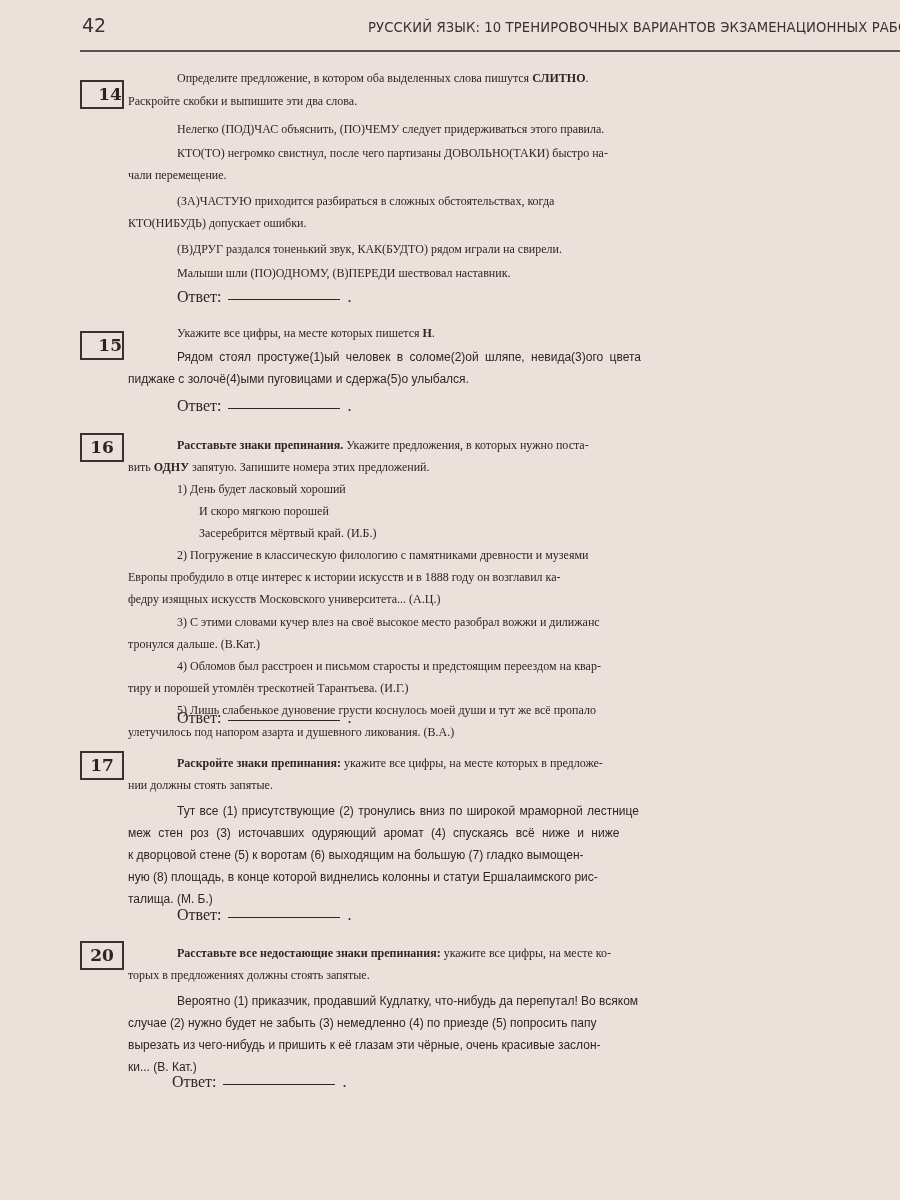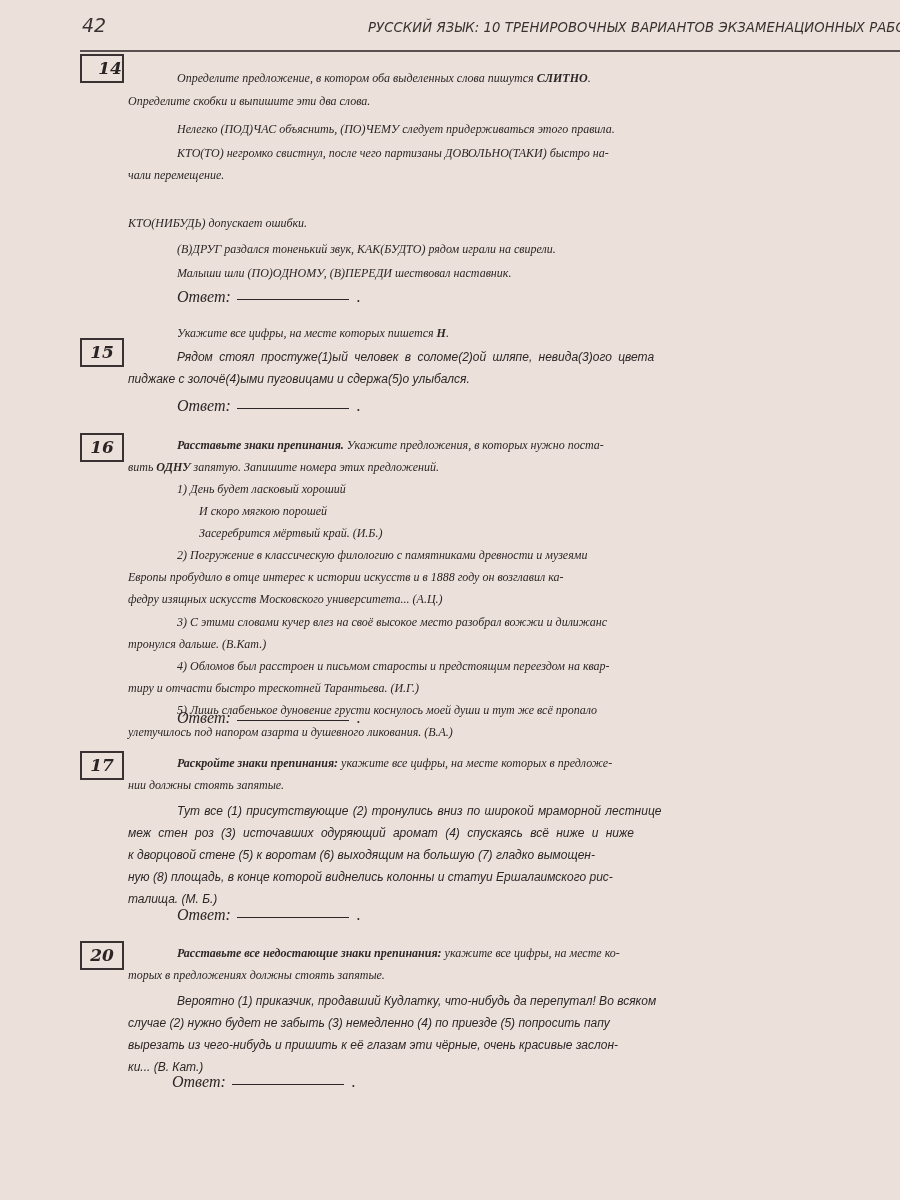--- a/index.html
+++ b/index.html
@@ -3,21 +3,21 @@
 <meta charset="utf-8">
 <style>
   html, body { margin:0; padding:0; }
   body {
     width:900px; height:1200px; overflow:hidden;
     background:#ebe0da;
     font-family:"DejaVu Serif", serif;
     color:#2a2424;
     position:relative;
   }
-  .page { position:absolute; left:0; top:0; width:900px; height:888px;font-style:italic; }
+  .page { position:absolute; left:0; top:0; width:900px; height:888px; }
   .pnum { position:absolute; left:82px; top:14px; font-family:"DejaVu Sans", sans-serif; font-size:19px; color:#3a3232; }
   .rtitle { position:absolute; left:368px; top:20px; font-family:"DejaVu Sans", sans-serif; font-size:13.2px; color:#3a3232; white-space:nowrap; letter-spacing:0.1px; }
   .hrule { position:absolute; left:80px; top:50px; width:820px; height:2px; background:#5a5050; }
 
   .task-box { position:absolute; left:80px; width:44px; height:29px; border:2px solid #3a3232; box-sizing:border-box;
     font-family:"DejaVu Serif", serif; font-weight:bold; font-size:17px; text-align:center; line-height:25px; color:#2a2424; }
 
   .ln { position:absolute; white-space:nowrap; font-size:15.2px; line-height:20px; color:#2c2626; }
   .ln.sans { font-family:"Liberation Sans", sans-serif; font-size:12px; }
   .ln.serif { font-family:"Liberation Serif", serif; font-size:12px; }
@@ -28,36 +28,37 @@
 </style>
 </head>
 <body>
 
 <div class="page">
 
   <div class="pnum">42</div>
   <div class="rtitle">РУССКИЙ ЯЗЫК: 10 ТРЕНИРОВОЧНЫХ ВАРИАНТОВ ЭКЗАМЕНАЦИОННЫХ РАБОТ</div>
   <div class="hrule"></div>
 
-  <div class="task-box" style="top:54px;padding-left:16px;">14</div>
+  <div class="task-box" style="top:80px;padding-left:16px;">14</div>
   <div class="ln serif" style="left:177px; top:68px;">
     <span>Определите предложение, в котором оба выделенных слова пишутся </span><span class="b">СЛИТНО</span><span>.</span>
   </div>
-  <div class="ln serif" style="left:128px; top:91px;">Определите скобки и выпишите эти два слова.</div>
+  <div class="ln serif" style="left:128px; top:91px;">Раскройте скобки и выпишите эти два слова.</div>
   <div class="ln serif" style="left:177px; top:119px;">Нелегко (ПОД)ЧАС объяснить, (ПО)ЧЕМУ следует придерживаться этого правила.</div>
   <div class="ln serif" style="left:177px; top:143px;">КТО(ТО) негромко свистнул, после чего партизаны ДОВОЛЬНО(ТАКИ) быстро на-</div>
   <div class="ln serif" style="left:128px; top:165px;">чали перемещение.</div>
+  <div class="ln serif" style="left:177px; top:191px;">(ЗА)ЧАСТУЮ приходится разбираться в сложных обстоятельствах, когда</div>
   <div class="ln serif" style="left:128px; top:213px;">КТО(НИБУДЬ) допускает ошибки.</div>
   <div class="ln serif" style="left:177px; top:239px;">(В)ДРУГ раздался тоненький звук, КАК(БУДТО) рядом играли на свирели.</div>
   <div class="ln serif" style="left:177px; top:263px;">Малыши шли (ПО)ОДНОМУ, (В)ПЕРЕДИ шествовал наставник.</div>
   <div class="ans" style="left:177px; top:288px;">
     <span>Ответ:</span><span class="line"></span><span class="dot">.</span>
   </div>
 
-  <div class="task-box" style="top:338px;">15</div>
+  <div class="task-box" style="top:331px;text-align:right;">15</div>
   <div class="ln serif" style="left:177px; top:323px;">
     <span>Укажите все цифры, на месте которых пишется </span><span class="b">Н</span><span>.</span>
   </div>
   <div class="ln sans" style="left:177px; top:347px; word-spacing:3px;">Рядом стоял простуже(1)ый человек в соломе(2)ой шляпе, невида(3)ого цвета</div>
   <div class="ln sans" style="left:128px; top:369px;">пиджаке с золочё(4)ыми пуговицами и сдержа(5)о улыбался.</div>
   <div class="ans" style="left:177px; top:397px;">
     <span>Ответ:</span><span class="line"></span><span class="dot">.</span>
   </div>
 
   <div class="task-box" style="top:433px;">16</div>
@@ -69,21 +70,21 @@
   </div>
   <div class="ln serif" style="left:177px; top:479px;">1) День будет ласковый хороший</div>
   <div class="ln serif" style="left:199px; top:501px;">И скоро мягкою порошей</div>
   <div class="ln serif" style="left:199px; top:523px;">Засеребрится мёртвый край. (И.Б.)</div>
   <div class="ln serif" style="left:177px; top:545px;">2) Погружение в классическую филологию с памятниками древности и музеями</div>
   <div class="ln serif" style="left:128px; top:567px;">Европы пробудило в отце интерес к истории искусств и в 1888 году он возглавил ка-</div>
   <div class="ln serif" style="left:128px; top:589px;">федру изящных искусств Московского университета... (А.Ц.)</div>
   <div class="ln serif" style="left:177px; top:612px;">3) С этими словами кучер влез на своё высокое место разобрал вожжи и дилижанс</div>
   <div class="ln serif" style="left:128px; top:634px;">тронулся дальше. (В.Кат.)</div>
   <div class="ln serif" style="left:177px; top:656px;">4) Обломов был расстроен и письмом старосты и предстоящим переездом на квар-</div>
-  <div class="ln serif" style="left:128px; top:678px;">тиру и отчасти быстро трескотней Тарантьева. (И.Г.)</div>
+  <div class="ln serif" style="left:128px; top:678px;">тиру и порошей утомлён трескотней Тарантьева. (И.Г.)</div>
   <div class="ln serif" style="left:177px; top:700px;">5) Лишь слабенькое дуновение грусти коснулось моей души и тут же всё пропало</div>
   <div class="ln serif" style="left:128px; top:722px;">улетучилось под напором азарта и душевного ликования. (В.А.)</div>
 
   <div class="ans" style="left:177px; top:709px;">
     <span>Ответ:</span><span class="line"></span><span class="dot">.</span>
   </div>
 
   <div class="task-box" style="top:751px;">17</div>
   <div class="ln serif" style="left:177px; top:753px;">
     <span class="b">Раскройте знаки препинания:</span><span> укажите все цифры, на месте которых в предложе-</span>

